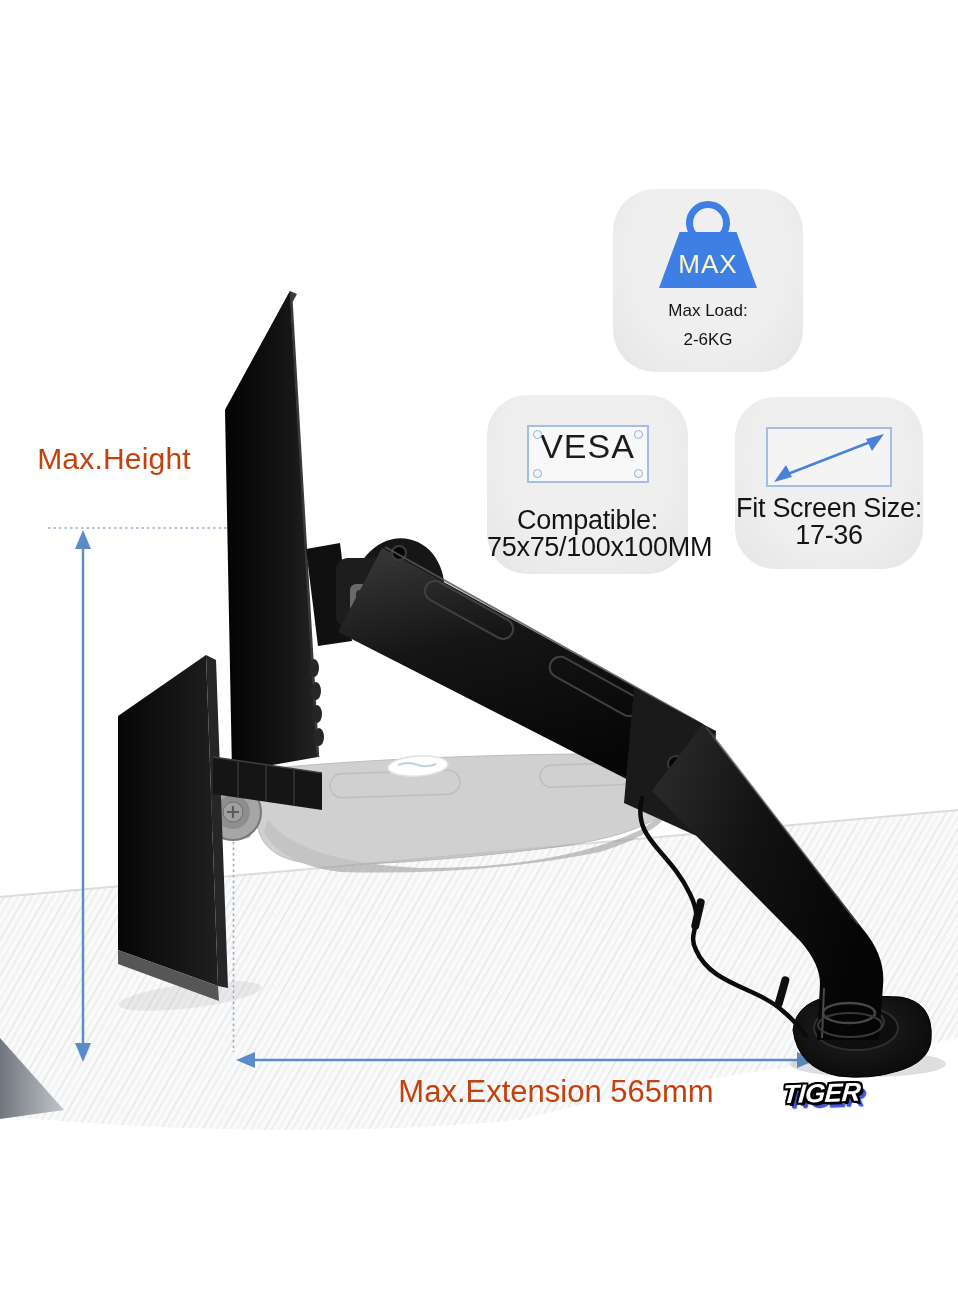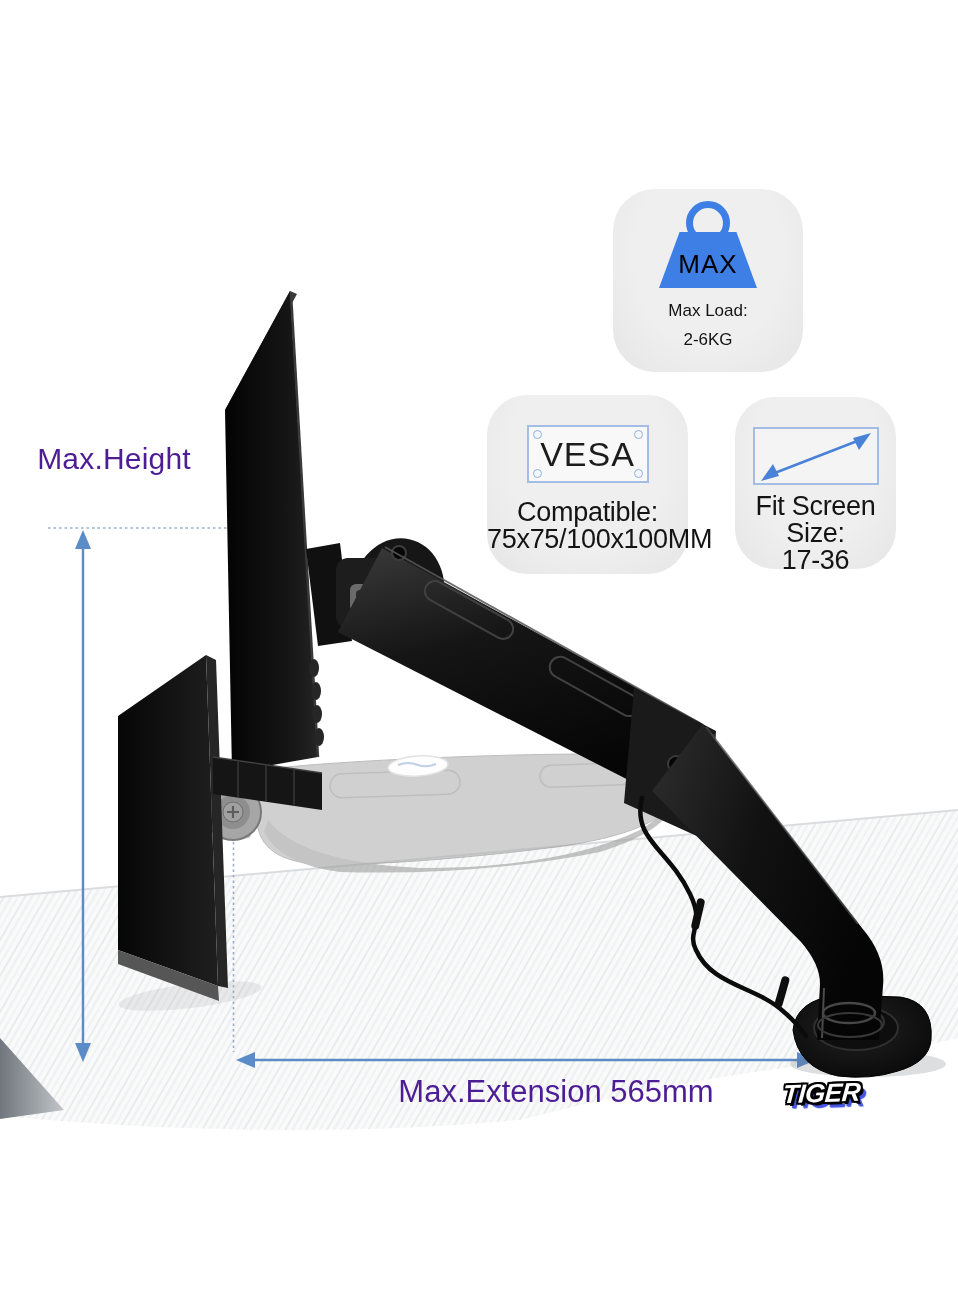--- a/index.html
+++ b/index.html
@@ -2,46 +2,46 @@
 <html><head>
 <meta charset="utf-8">
 <style>
   html,body{margin:0;padding:0;background:#fff;}
   .stage{
     position:relative;width:958px;height:1306px;overflow:hidden;background:#fff;
     font-family:"Liberation Sans", sans-serif;
   }
   .stage svg.scene{position:absolute;left:0;top:0;}
   
-  .dim-label{position:absolute;color:#4c1d95;}
+  .dim-label{position:absolute;color:#c2410c;}
   .label-height{left:22px;top:442px;width:184px;text-align:center;font-size:30px;line-height:33px;letter-spacing:0.2px;}
   .label-ext{left:388px;top:1074px;width:336px;text-align:center;font-size:31px;white-space:nowrap;}
   
   .badge{
     position:absolute;background:radial-gradient(ellipse at 50% 35%, #efefef 55%, #e5e5e5 100%);
     border-radius:42px;display:flex;flex-direction:column;align-items:center;
   }
   .badge-max{left:613px;top:189px;width:190px;height:183px;}
   .badge-vesa{left:487px;top:395px;width:201px;height:179px;border-radius:40px;}
-  .badge-fit{left:735px;top:397px;width:161px;height:172px;border-radius:40px;}
+  .badge-fit{left:735px;top:397px;width:188px;height:172px;border-radius:40px;}
   .weight-icon{display:flex;flex-direction:column;align-items:center;margin-top:12px;}
   .weight-ring{width:30px;height:30px;border:7px solid #3e7fe6;border-radius:50%;margin-bottom:-13px;}
   .weight-body{
     width:98px;height:56px;background:#3e7fe6;
     clip-path:polygon(21% 0,79% 0,100% 100%,0 100%);
     display:flex;align-items:flex-end;justify-content:center;
   }
-  .weight-body span{color:#000000;font-size:26px;letter-spacing:1px;line-height:1;margin-bottom:11px;}
+  .weight-body span{color:#fef9c3;font-size:26px;letter-spacing:1px;line-height:1;margin-bottom:11px;}
   .badge-line{font-size:17px;color:#141414;line-height:29px;text-align:center;width:100%;}
   .badge-line.sm{font-size:27px;line-height:27px;letter-spacing:-0.3px;}
   .badge-max .badge-line.first{margin-top:8px;}
   .vesa-plate{
-    position:relative;margin:30px auto 16px;width:122px;height:58px;
+    position:relative;margin:30px auto 24px;width:122px;height:58px;
     border:2px solid #a4bde4;background:rgba(255,255,255,0.55);
-    display:flex;align-items:center;justify-content:center;box-sizing:border-box;
+    display:flex;justify-content:center;box-sizing:border-box;
   }
   .vesa-text{font-size:34px;color:#1c1c1c;letter-spacing:1px;}
   .hole{position:absolute;width:7px;height:7px;border:1.5px solid #8fb0dc;border-radius:50%;background:#f4f7fb;}
   .hole.tl{top:3px;left:4px}.hole.tr{top:3px;right:4px}.hole.bl{bottom:3px;left:4px}.hole.br{bottom:3px;right:4px}
   .fit-plate{
     margin:30px auto 8px;width:126px;height:60px;border:2px solid #a4bde4;
     display:flex;align-items:center;justify-content:center;box-sizing:border-box;background:rgba(255,255,255,0.35);
   }
   
   .tiger{

